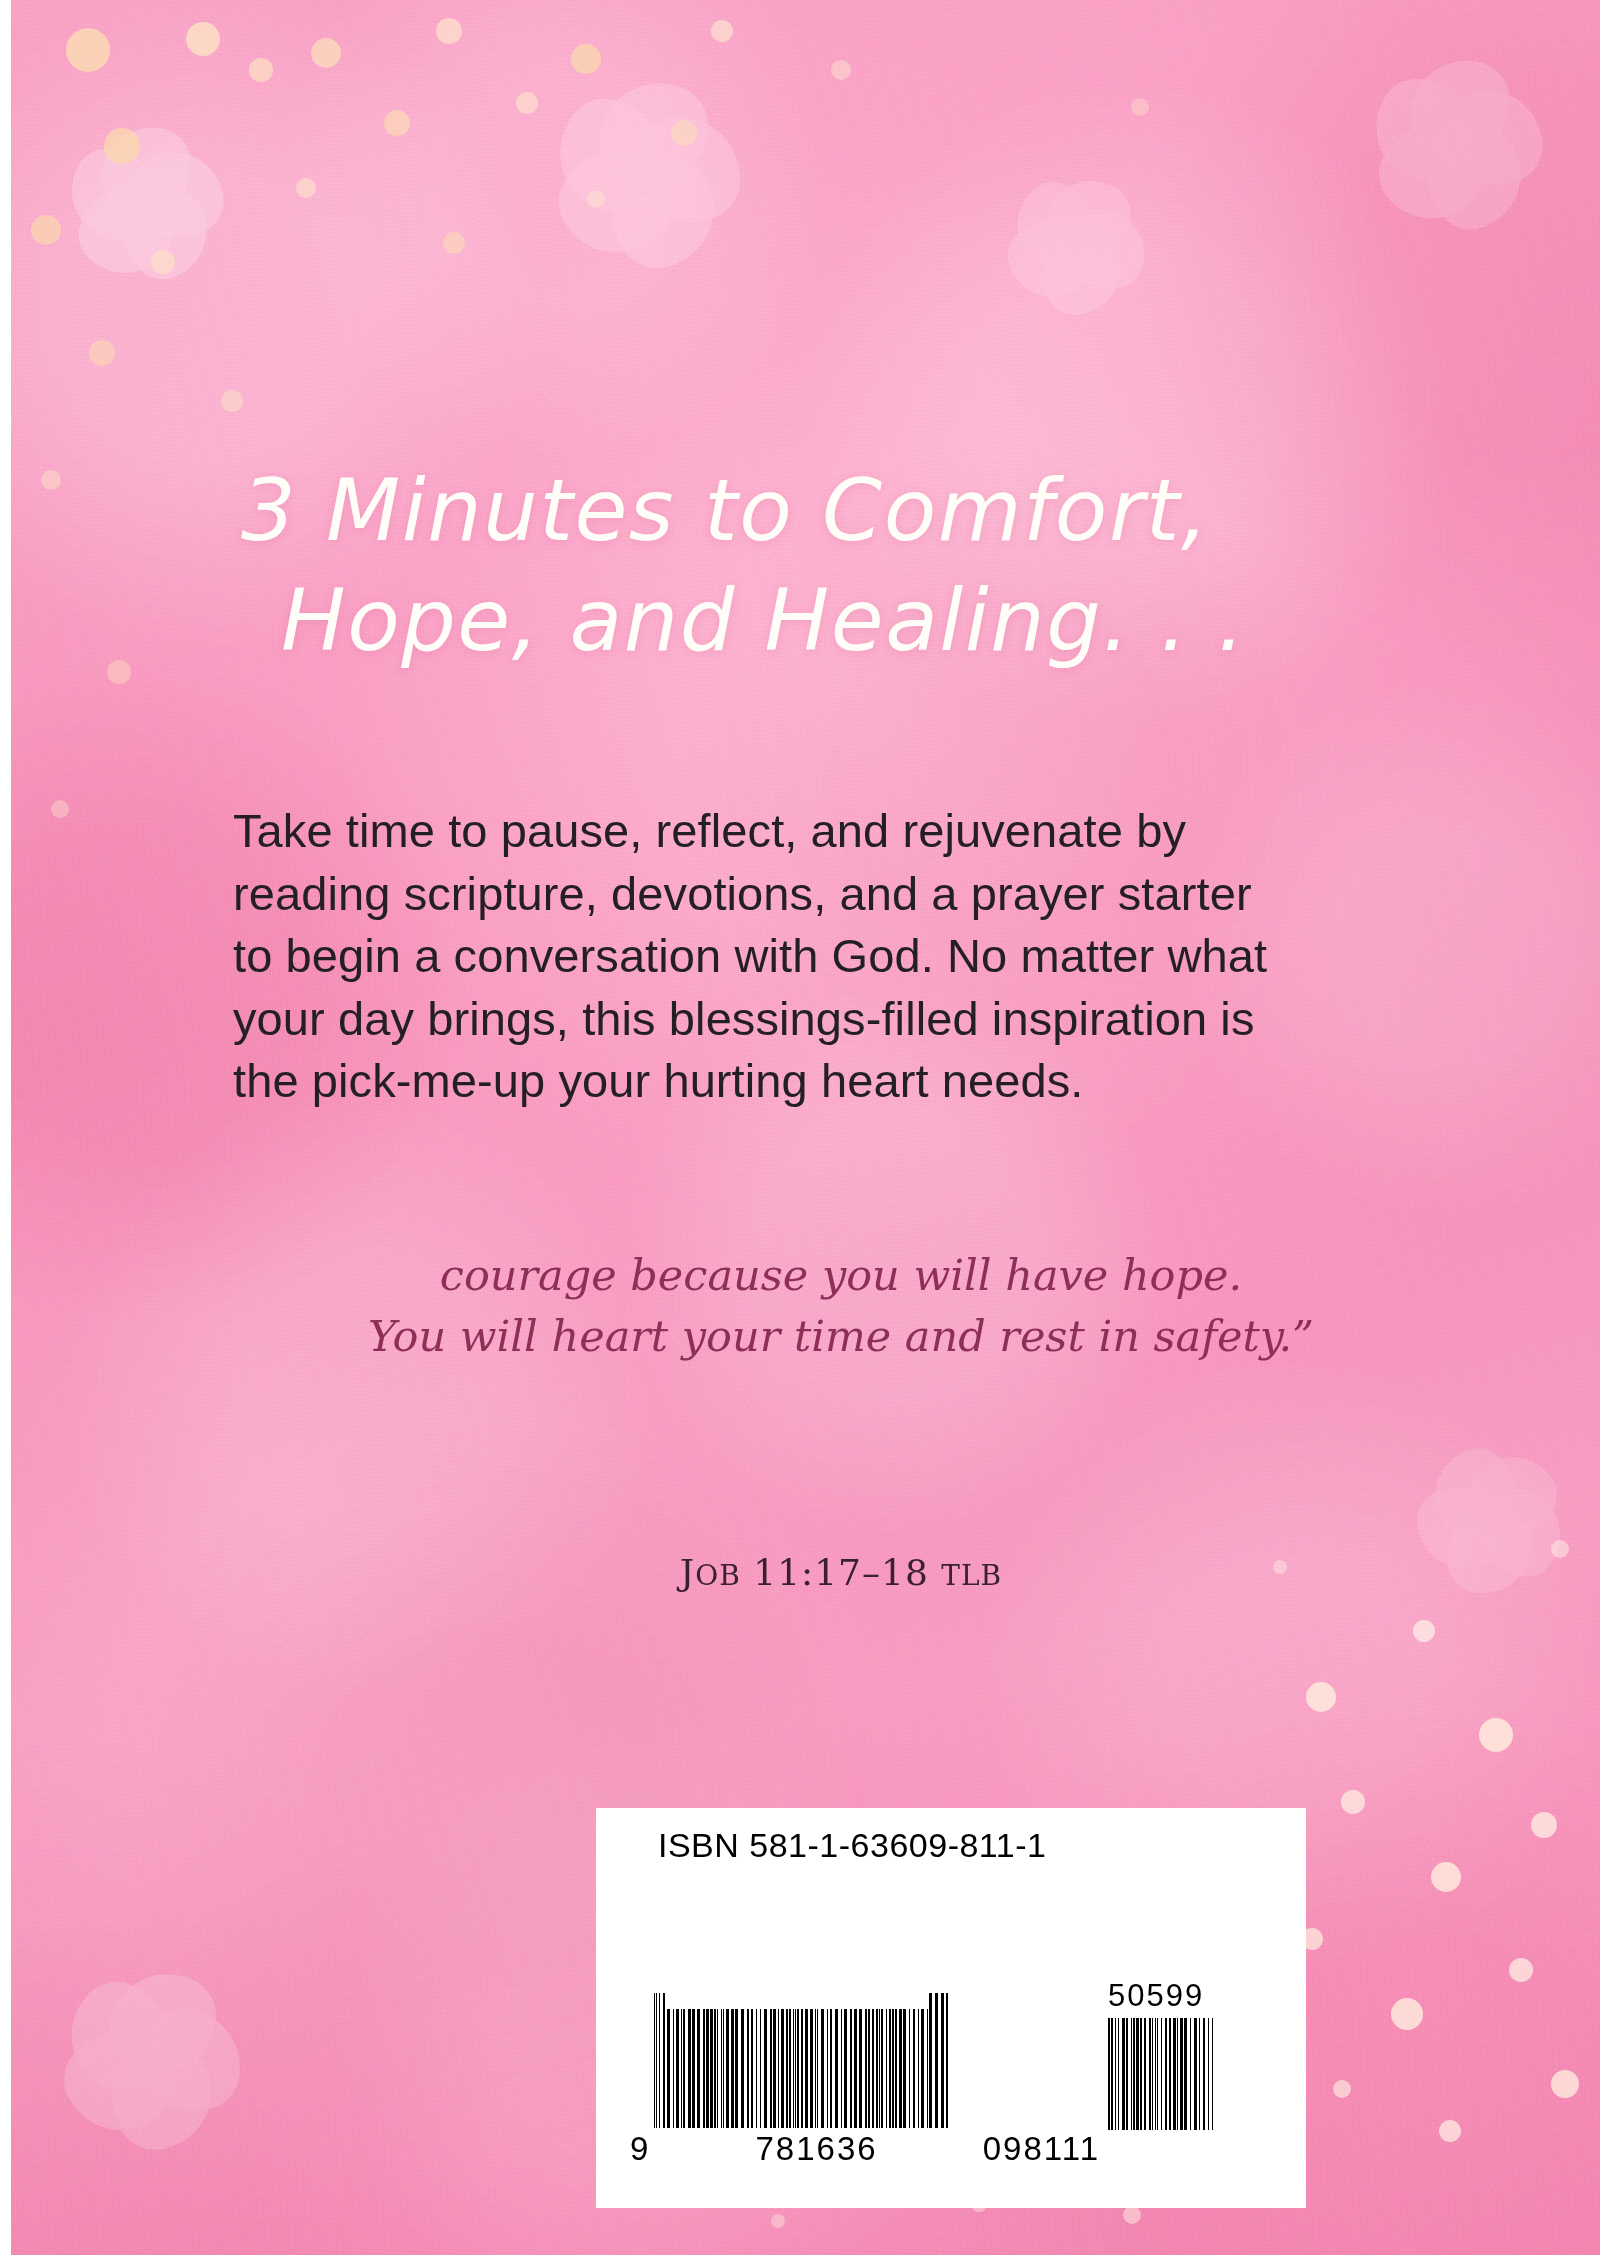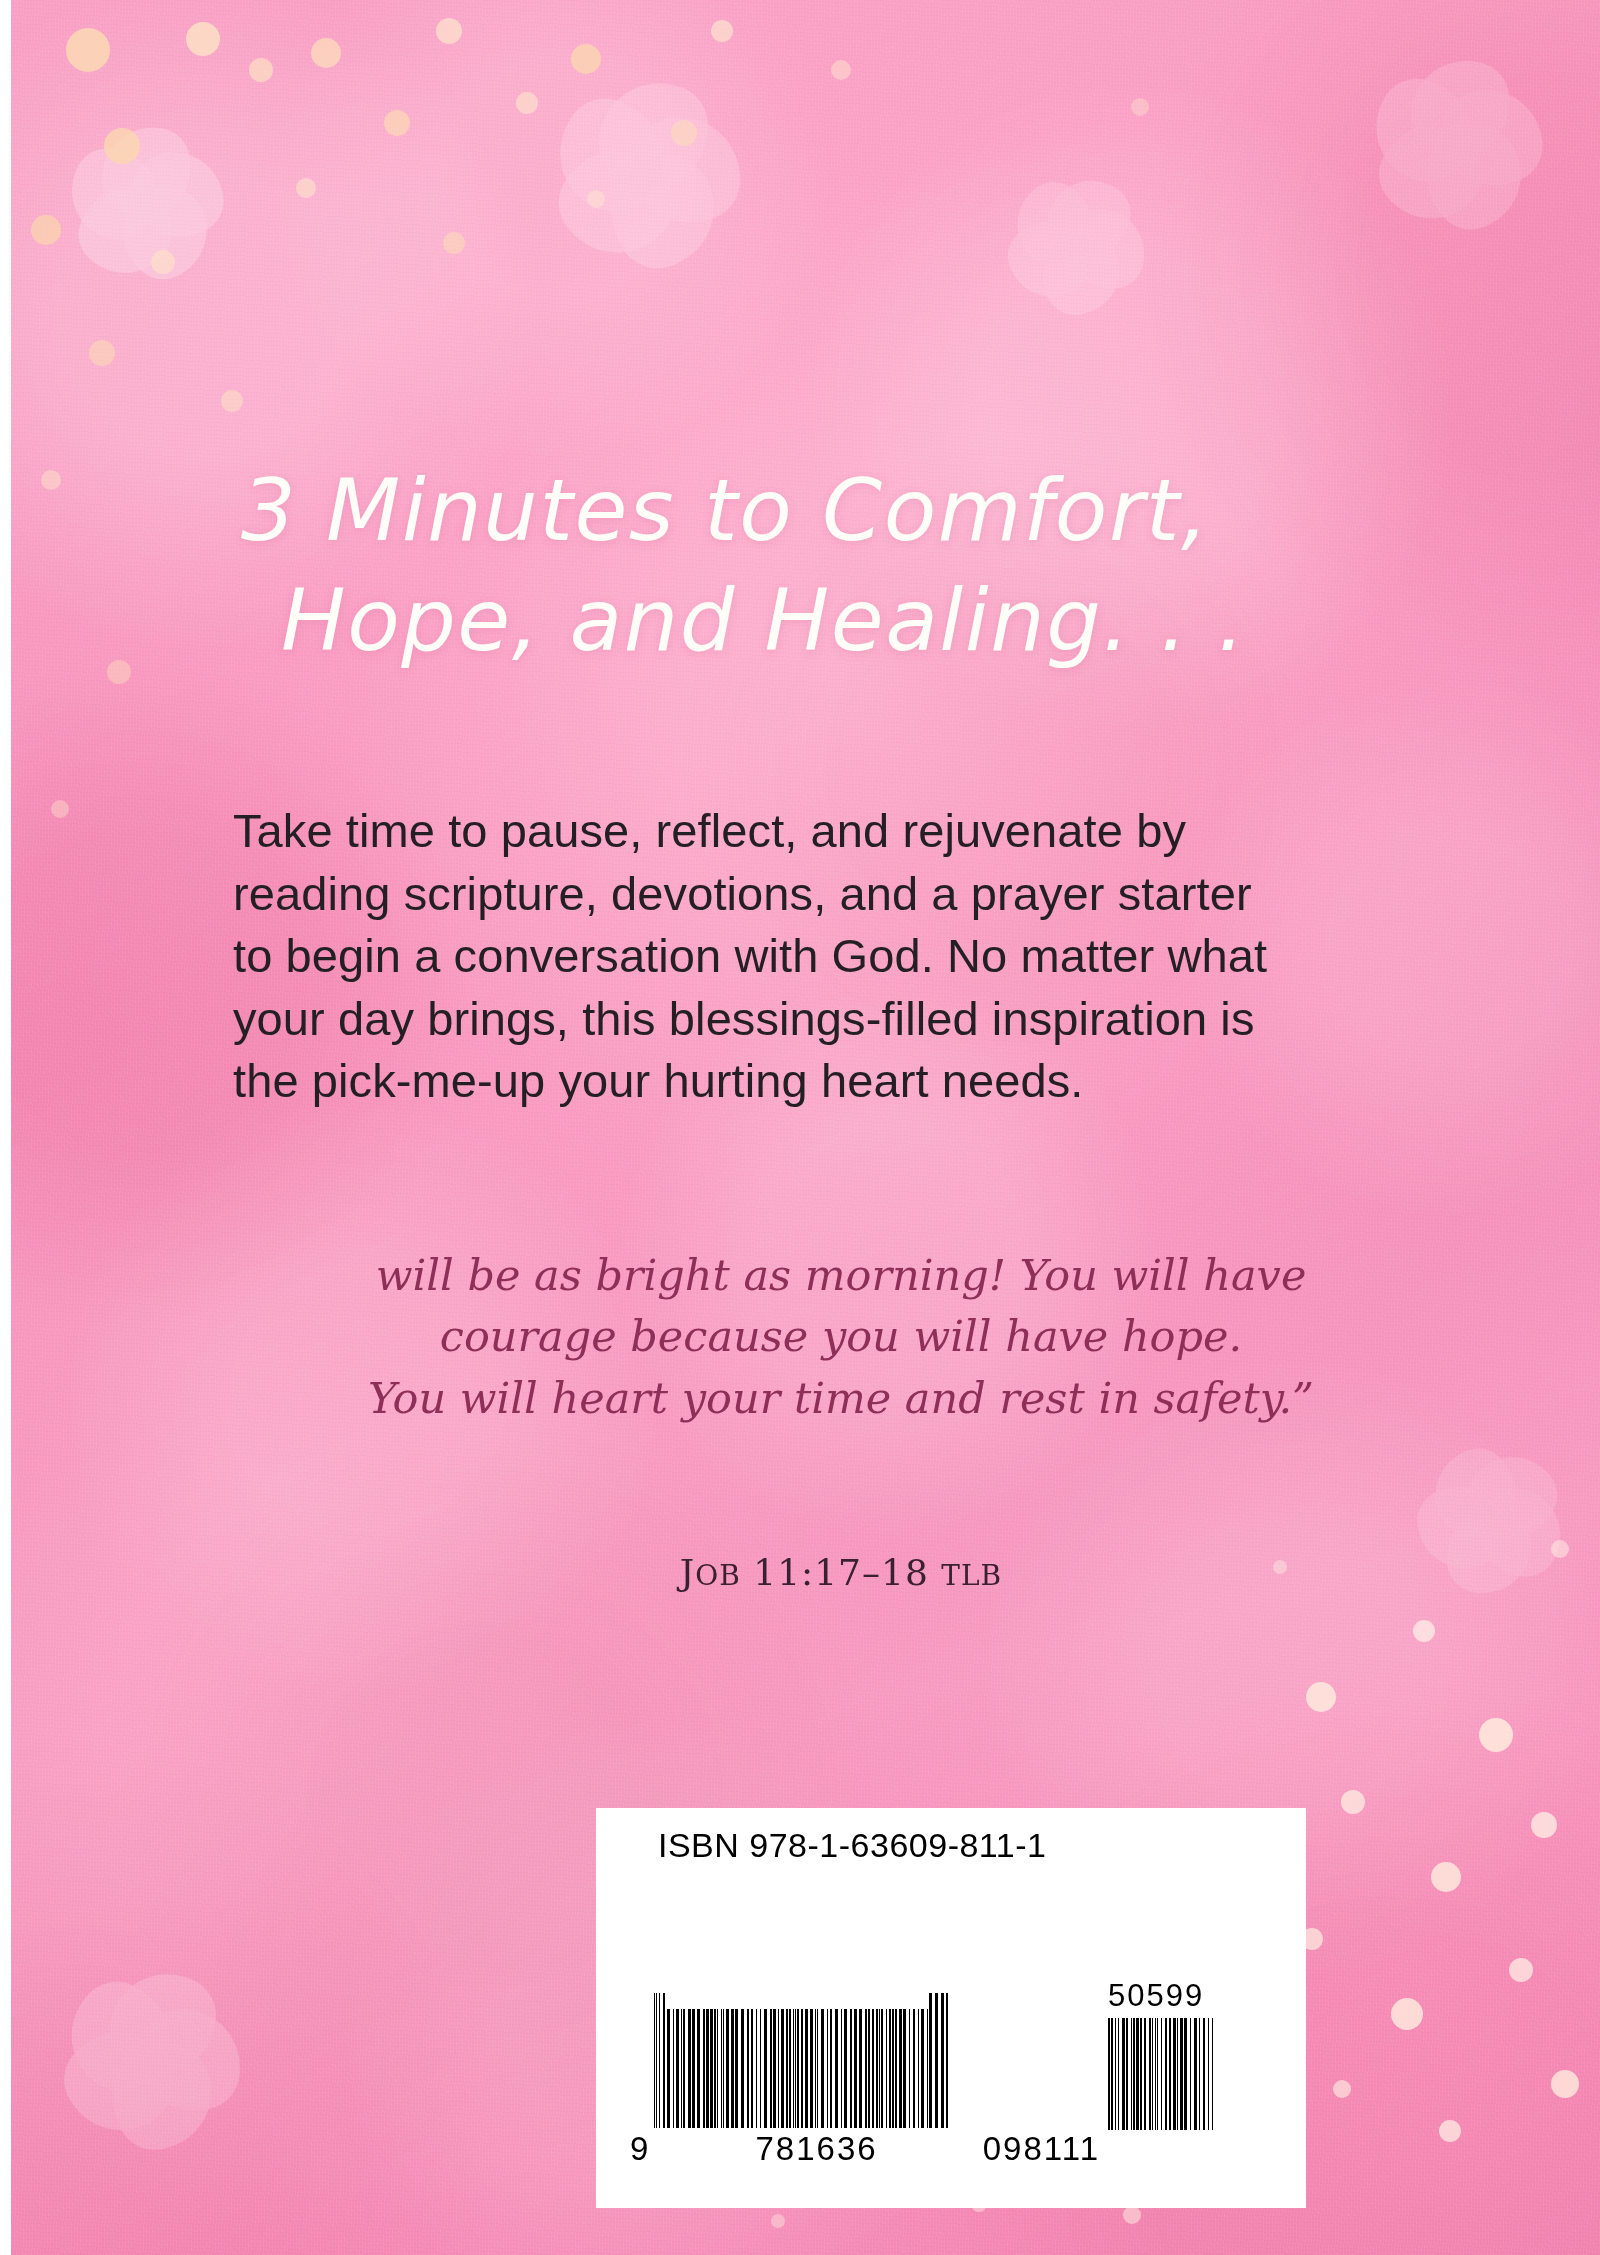--- a/index.html
+++ b/index.html
@@ -365,32 +365,31 @@
   <div class="content">
 
     <div class="headline">
       <span class="l1">3 Minutes to Comfort,</span>
       <span class="l2">Hope, and Healing. . .</span>
     </div>
 
     <div class="blurb">Take time to pause, reflect, and rejuvenate by reading scripture, devotions, and a prayer starter to begin a conversation with God. No matter what your day brings, this blessings-filled inspiration is the pick-me-up your hurting heart needs.</div>
 
     <div class="verse">
-      <span class="line c">will be as bright as morning! You will have</span>
       <span class="line c">courage because you will have hope.</span>
       <span class="line c">You will heart your time and rest in safety.”</span>
     </div>
 
     <div class="verse-ref">
       <span>J</span><span class="sc">OB</span><span> 11:17–18 </span><span class="sc">TLB</span>
     </div>
 
 
     <div class="barcode-panel">
-      <div class="bc-isbn">ISBN 978-1-63609-811-1</div>
+      <div class="bc-isbn">ISBN 581-1-63609-811-1</div>
 
       <div class="bars ean-main" id="eanMain">
           <div class="b" style="width:1px;height:100%;margin-right:1px;"></div>
           <div class="b" style="width:1px;height:100%;margin-right:2px;"></div>
           <div class="b" style="width:1px;height:100%;margin-right:3px;"></div>
           <div class="b" style="width:2px;height:100%;margin-right:2px;"></div>
           <div class="b" style="width:3px;height:88%;margin-right:3px;"></div>
           <div class="b" style="width:1px;height:88%;margin-right:2px;"></div>
           <div class="b" style="width:3px;height:88%;margin-right:2px;"></div>
           <div class="b" style="width:1px;height:88%;margin-right:1px;"></div>

